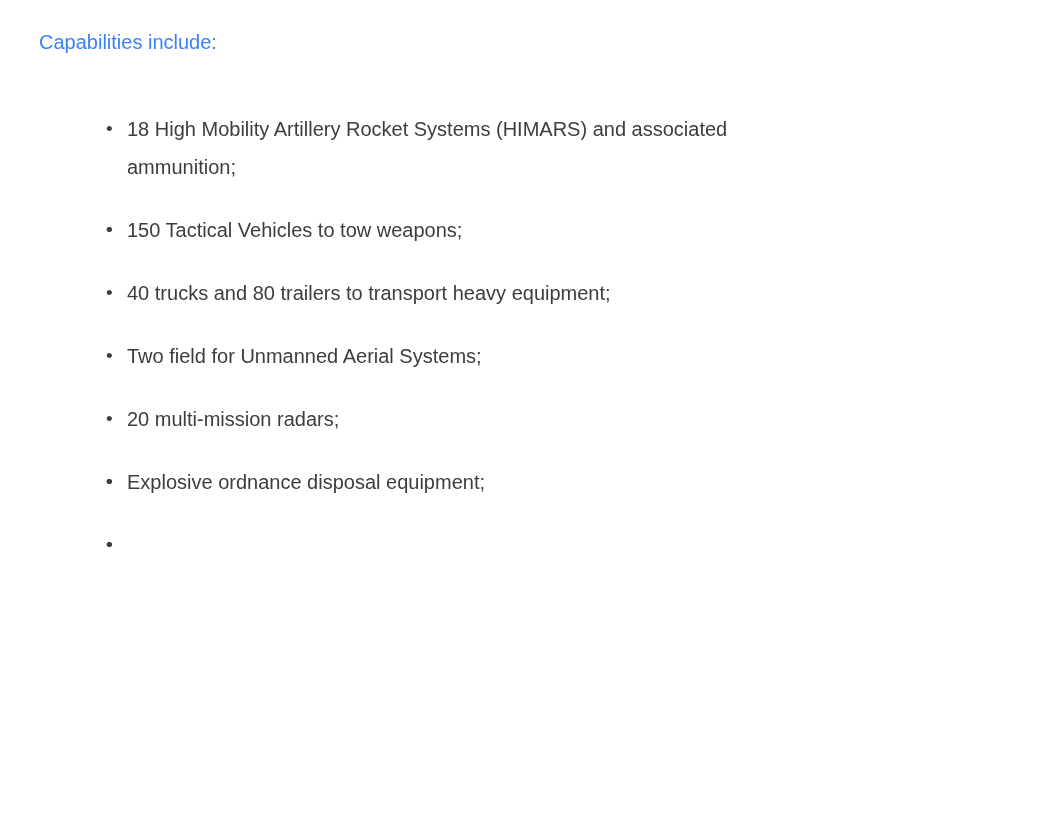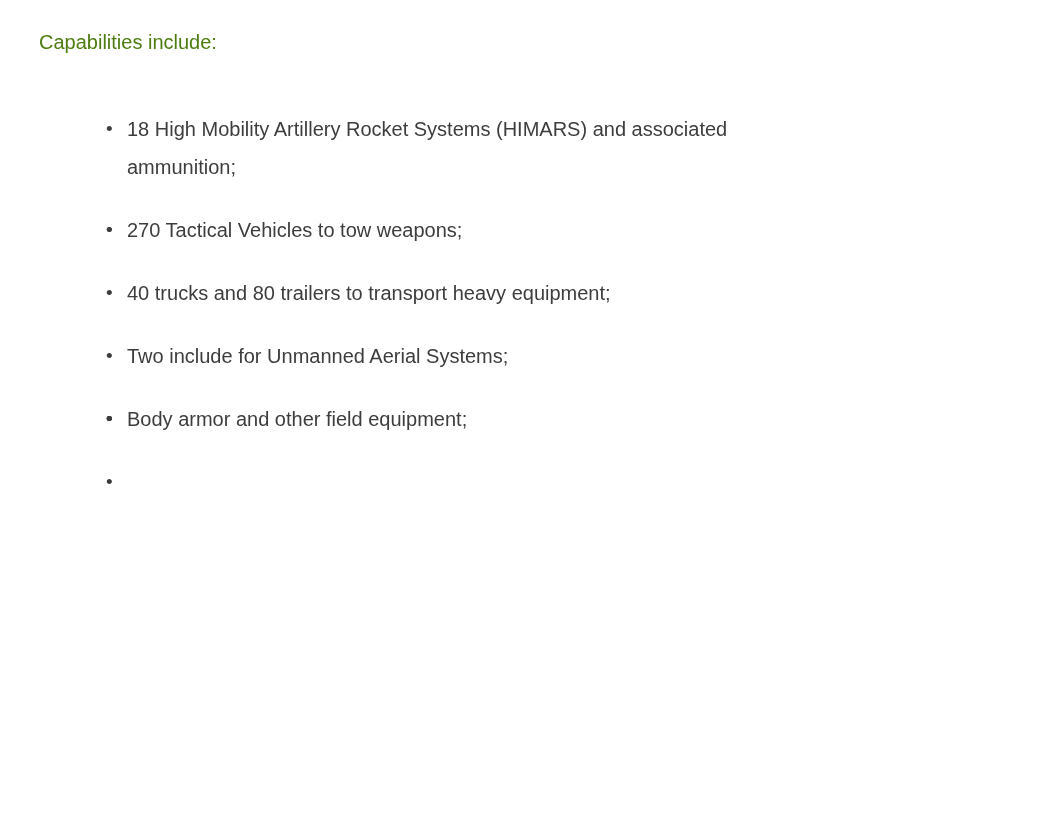--- a/index.html
+++ b/index.html
@@ -15,21 +15,21 @@
     color: #3d3d3d;
   }
   .content {
     padding: 28px 40px 0 39px;
   }
   .intro {
     margin: 0;
     font-size: 20px;
     line-height: 28px;
     font-weight: 400;
-    color: #4d7c0f;
+    color: #3b82f6;
   }
   ul.cap-list {
     margin: 54px 0 0 0;
     padding: 0 0 0 88px;
     list-style: none;
   }
   ul.cap-list li {
     position: relative;
     font-size: 20px;
     line-height: 38px;
@@ -50,23 +50,23 @@
 </head>
 <body>
 
 <div class="content">
   <p class="intro">Capabilities include:</p>
 
   <ul class="cap-list" id="cap-list">
       <li><span class="bullet">•</span><span>18 High Mobility Artillery Rocket Systems (HIMARS) and associated
 ammunition;</span></li>
       <li><span class="bullet">•</span></li>
-      <li><span class="bullet">•</span><span>270 Tactical Vehicles to tow weapons;</span></li>
+      <li><span class="bullet">•</span><span>150 Tactical Vehicles to tow weapons;</span></li>
       <li><span class="bullet">•</span><span>40 trucks and 80 trailers to transport heavy equipment;</span></li>
-      <li><span class="bullet">•</span><span>Two include for Unmanned Aerial Systems;</span></li>
+      <li><span class="bullet">•</span><span>Two field for Unmanned Aerial Systems;</span></li>
+      <li><span class="bullet">•</span><span>20 multi-mission radars;</span></li>
       <li><span class="bullet">•</span></li>
       <li><span class="bullet">•</span></li>
+      <li><span class="bullet">•</span><span>Explosive ordnance disposal equipment;</span></li>
       <li><span class="bullet">•</span></li>
-      <li><span class="bullet">•</span></li>
-      <li><span class="bullet">•</span><span>Body armor and other field equipment;</span></li>
       <li><span class="bullet">•</span></li>
     </ul>
 </div>
 
 </body></html>

